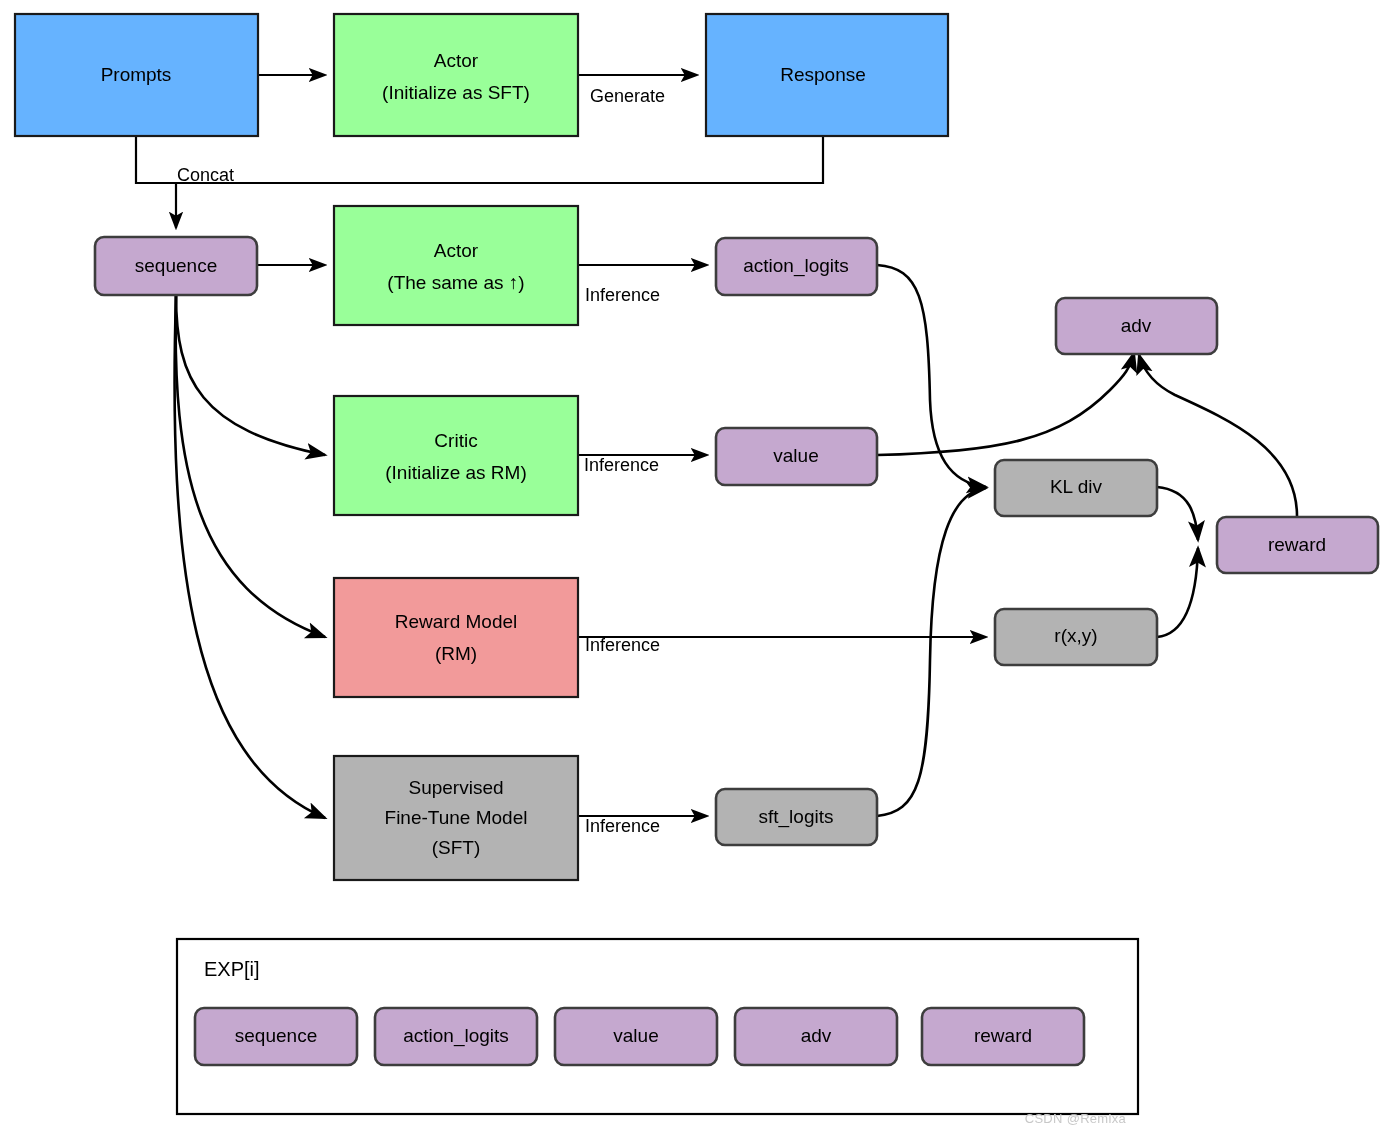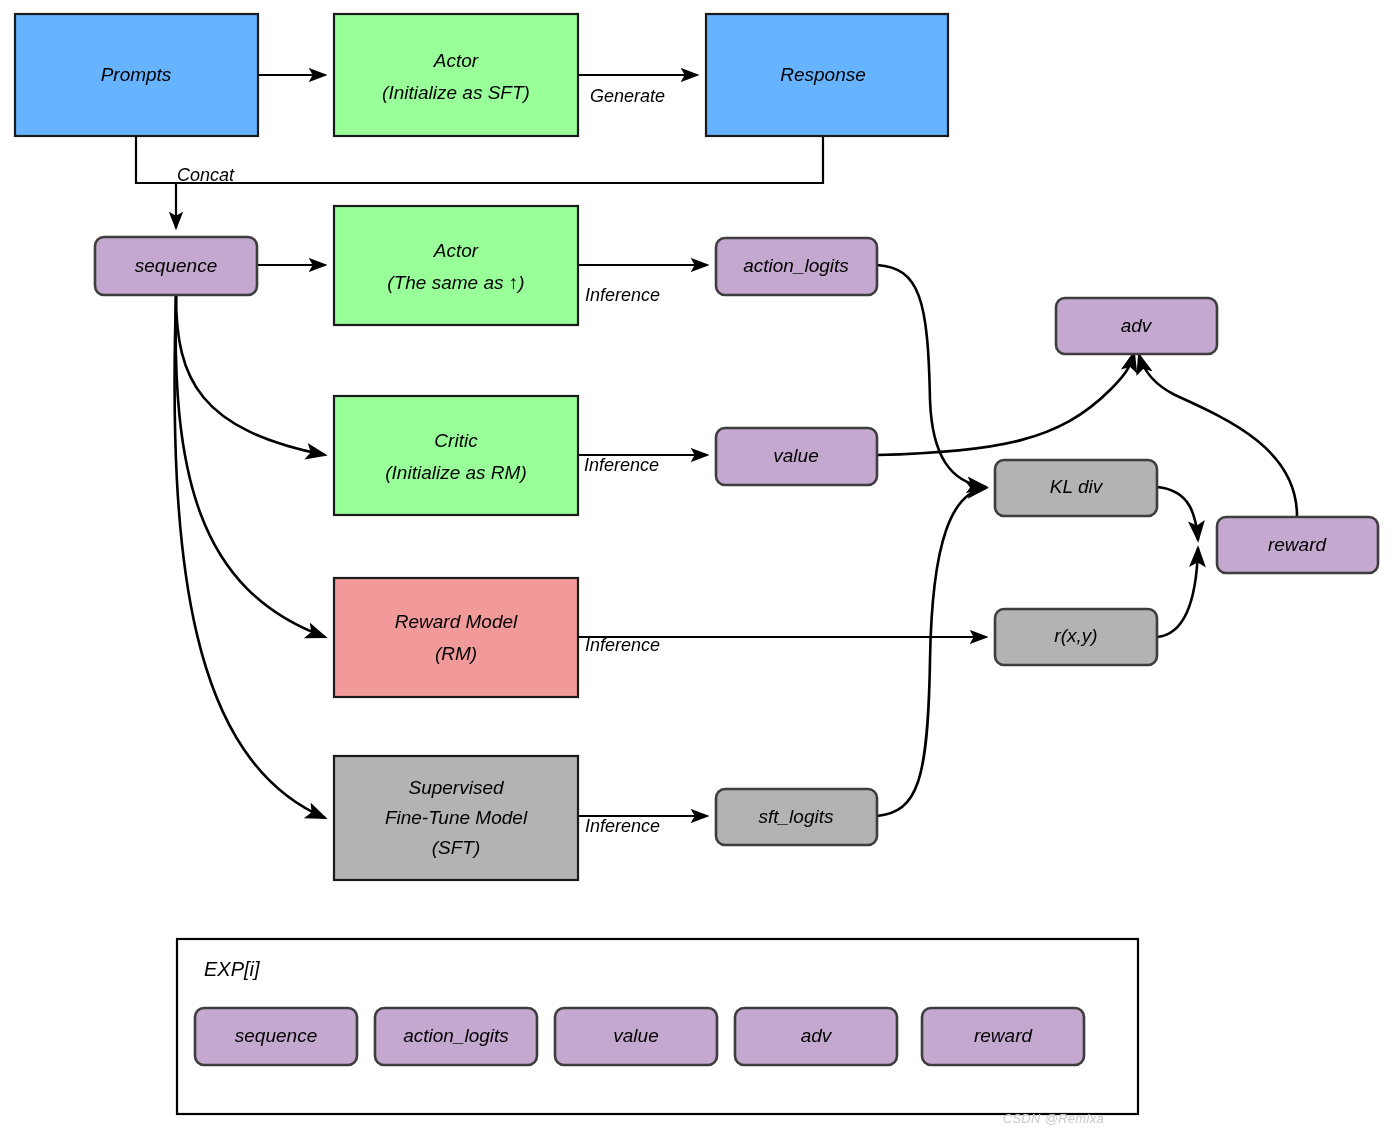--- a/index.html
+++ b/index.html
@@ -10,21 +10,20 @@
   body {
     width: 1394px;
     height: 1134px;
     font-family: "Liberation Sans", sans-serif;
     overflow: hidden;
   }
   #diagram-root {
     position: relative;
     width: 1126px;
     height: 1134px;
-    font-style: italic;
   }
   svg#flow {
     display: block;
     width: 1394px;
     height: 1134px;
   }
   .node-rect {
     stroke: #1a1a1a;
     stroke-width: 2.2;
   }
@@ -61,21 +60,21 @@
   .link.thick {
     stroke-width: 2.6;
   }
   .group-box {
     fill: #ffffff;
     stroke: #000000;
     stroke-width: 2.2;
   }
   .watermark {
     position: absolute;
-    right: 22px;
+    right: 0;
     bottom: 8px;
     font-family: "Liberation Sans", sans-serif;
     font-size: 13px;
     color: #c8c8c8;
     letter-spacing: 0.3px;
     user-select: none;
   }
 </style>
 </head>
 <body>

